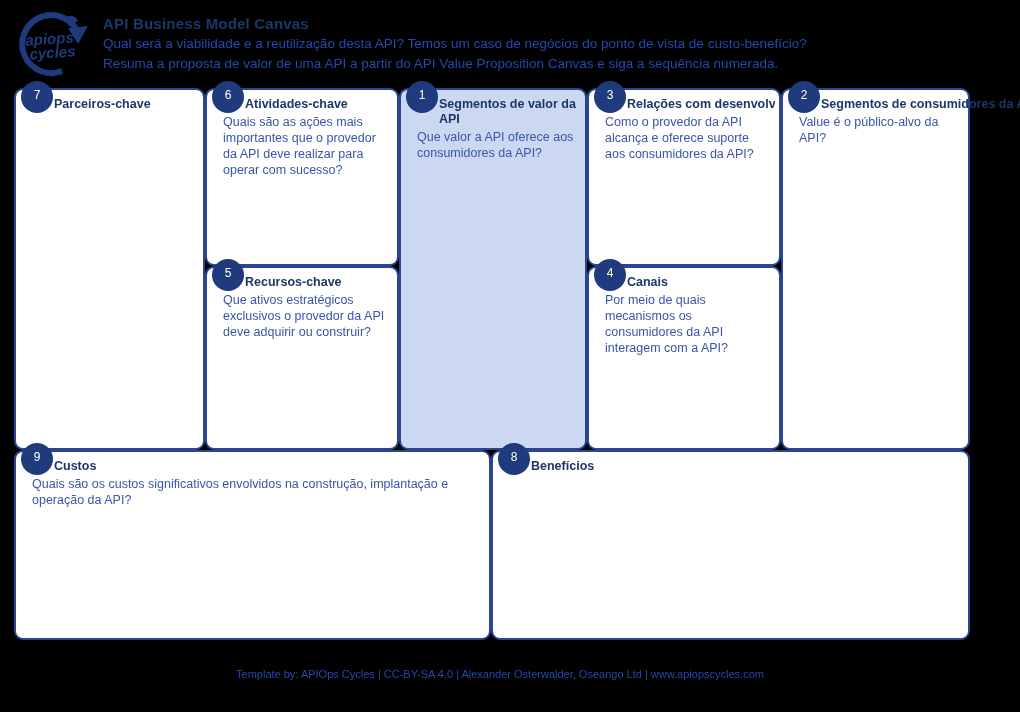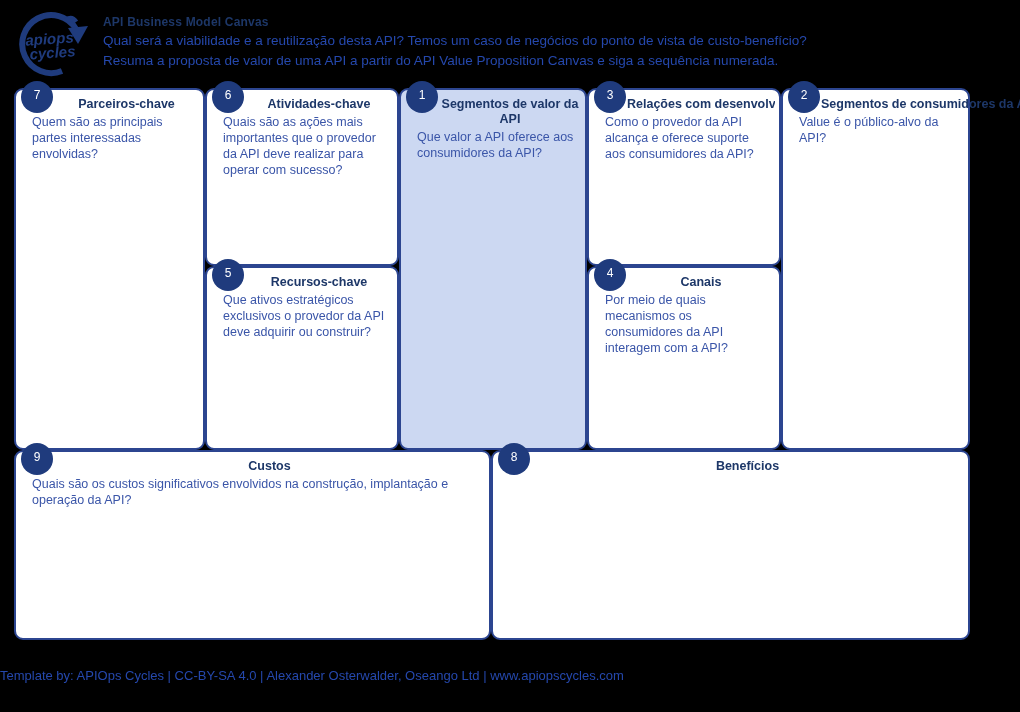--- a/index.html
+++ b/index.html
@@ -19,21 +19,21 @@
     background:var(--bg);
     font-family:"Liberation Sans", sans-serif;
     overflow:hidden;position:relative;
   }
   .stage{position:absolute;inset:0;width:1020px;height:712px;}
 
   
   .logo{position:absolute;left:10px;top:6px;width:86px;height:72px;}
   .header-block{position:absolute;left:103px;top:15px;}
   .header-title{
-    font-size:12px;font-weight:bold;color:var(--title);
+    font-size:15px;font-weight:bold;color:var(--title);
     letter-spacing:0.2px;margin:0 0 4px 0;white-space:nowrap;
   }
   .header-line{
     font-size:13.5px;color:var(--header-text);
     margin:0 0 5px 0;white-space:nowrap;line-height:15px;
   }
 
   
   .cbox{
     position:absolute;
@@ -46,21 +46,20 @@
     position:absolute;left:5px;top:-9px;
     width:32px;height:32px;border-radius:50%;
     background:var(--navy);
     color:var(--badge-text);
     font-size:12px;line-height:29px;text-align:center;
   }
   .box-title{
     margin:7px 4px 0 38px;
     font-size:12.5px;font-weight:bold;color:var(--title);
     line-height:15px;
-    text-align:center;
   }
   .box-title.nowrap-clip{white-space:nowrap;overflow:hidden;}
   .box-title.nowrap-overflow{white-space:nowrap;overflow:visible;position:relative;z-index:2;}
   .box-question{
     margin:2px 8px 0 16px;
     font-size:12.5px;color:var(--body-text);
     line-height:16px;
   }
   .box-question.wide{margin-right:30px;}
 
@@ -71,21 +70,22 @@
   .b-value-proposition  {left:399px; top:88px;  width:188px; height:362px;}
   .b-developer-relations{left:587px; top:88px;  width:194px; height:178px;}
   .b-channels           {left:587px; top:266px; width:194px; height:184px;}
   .b-consumer-segments  {left:781px; top:88px;  width:189px; height:362px;}
   .b-costs              {left:14px;  top:450px; width:477px; height:190px;}
   .b-benefits           {left:491px; top:450px; width:479px; height:190px;}
 
   
   .footer{
     position:absolute;left:0;top:668px;width:1000px;
-    font-size:13px;color:var(--header-text);white-space:nowrap;
+    text-align:center;
+    font-size:11px;color:var(--header-text);white-space:nowrap;
   }
 </style>
 </head>
 <body>
 
 <div class="stage">
 
   <svg class="logo" viewBox="0 0 86 72">
     <g>
       <path d="M 52 65 A 29 29 0 1 1 66 23" fill="none" stroke="#1f3b7d" stroke-width="6"></path>
@@ -100,21 +100,20 @@
 
   <div class="header-block">
     <p class="header-title">API Business Model Canvas</p>
     <p class="header-line">Qual será a viabilidade e a reutilização desta API? Temos um caso de negócios do ponto de vista de custo-benefício?</p>
     <p class="header-line">Resuma a proposta de valor de uma API a partir do API Value Proposition Canvas e siga a sequência numerada.</p>
   </div>
 
   <div class="cbox b-partners">
     <div class="badge">7</div>
     <div class="box-title">Parceiros-chave</div>
-    <div class="box-question">Quem são as principais partes interessadas envolvidas?</div>
   </div>
 
   <div class="cbox b-activities">
     <div class="badge">6</div>
     <div class="box-title">Atividades-chave</div>
     <div class="box-question">Quais são as ações mais importantes que o provedor da API deve realizar para operar com sucesso?</div>
   </div>
 
   <div class="cbox b-resources">
     <div class="badge">5</div>

